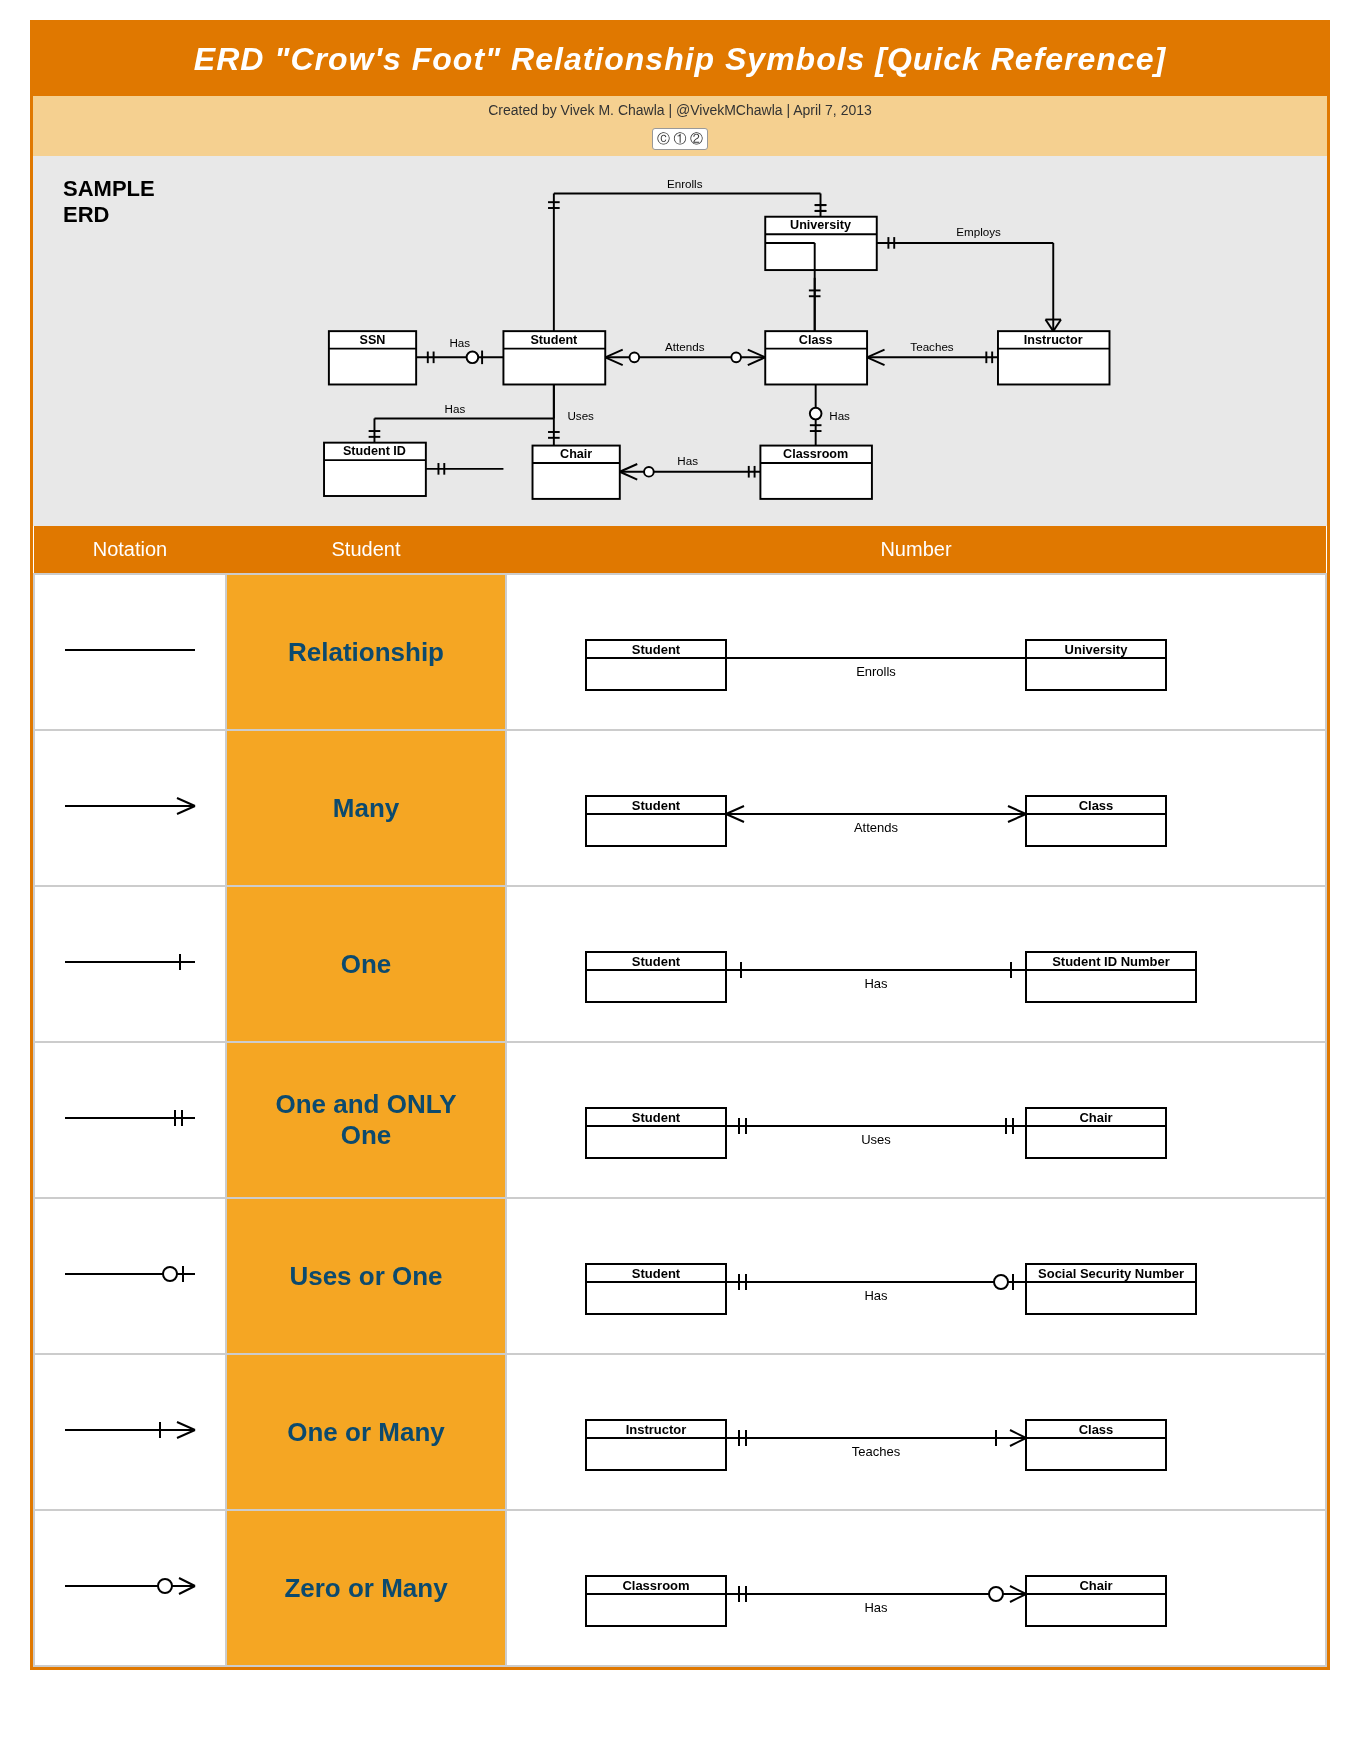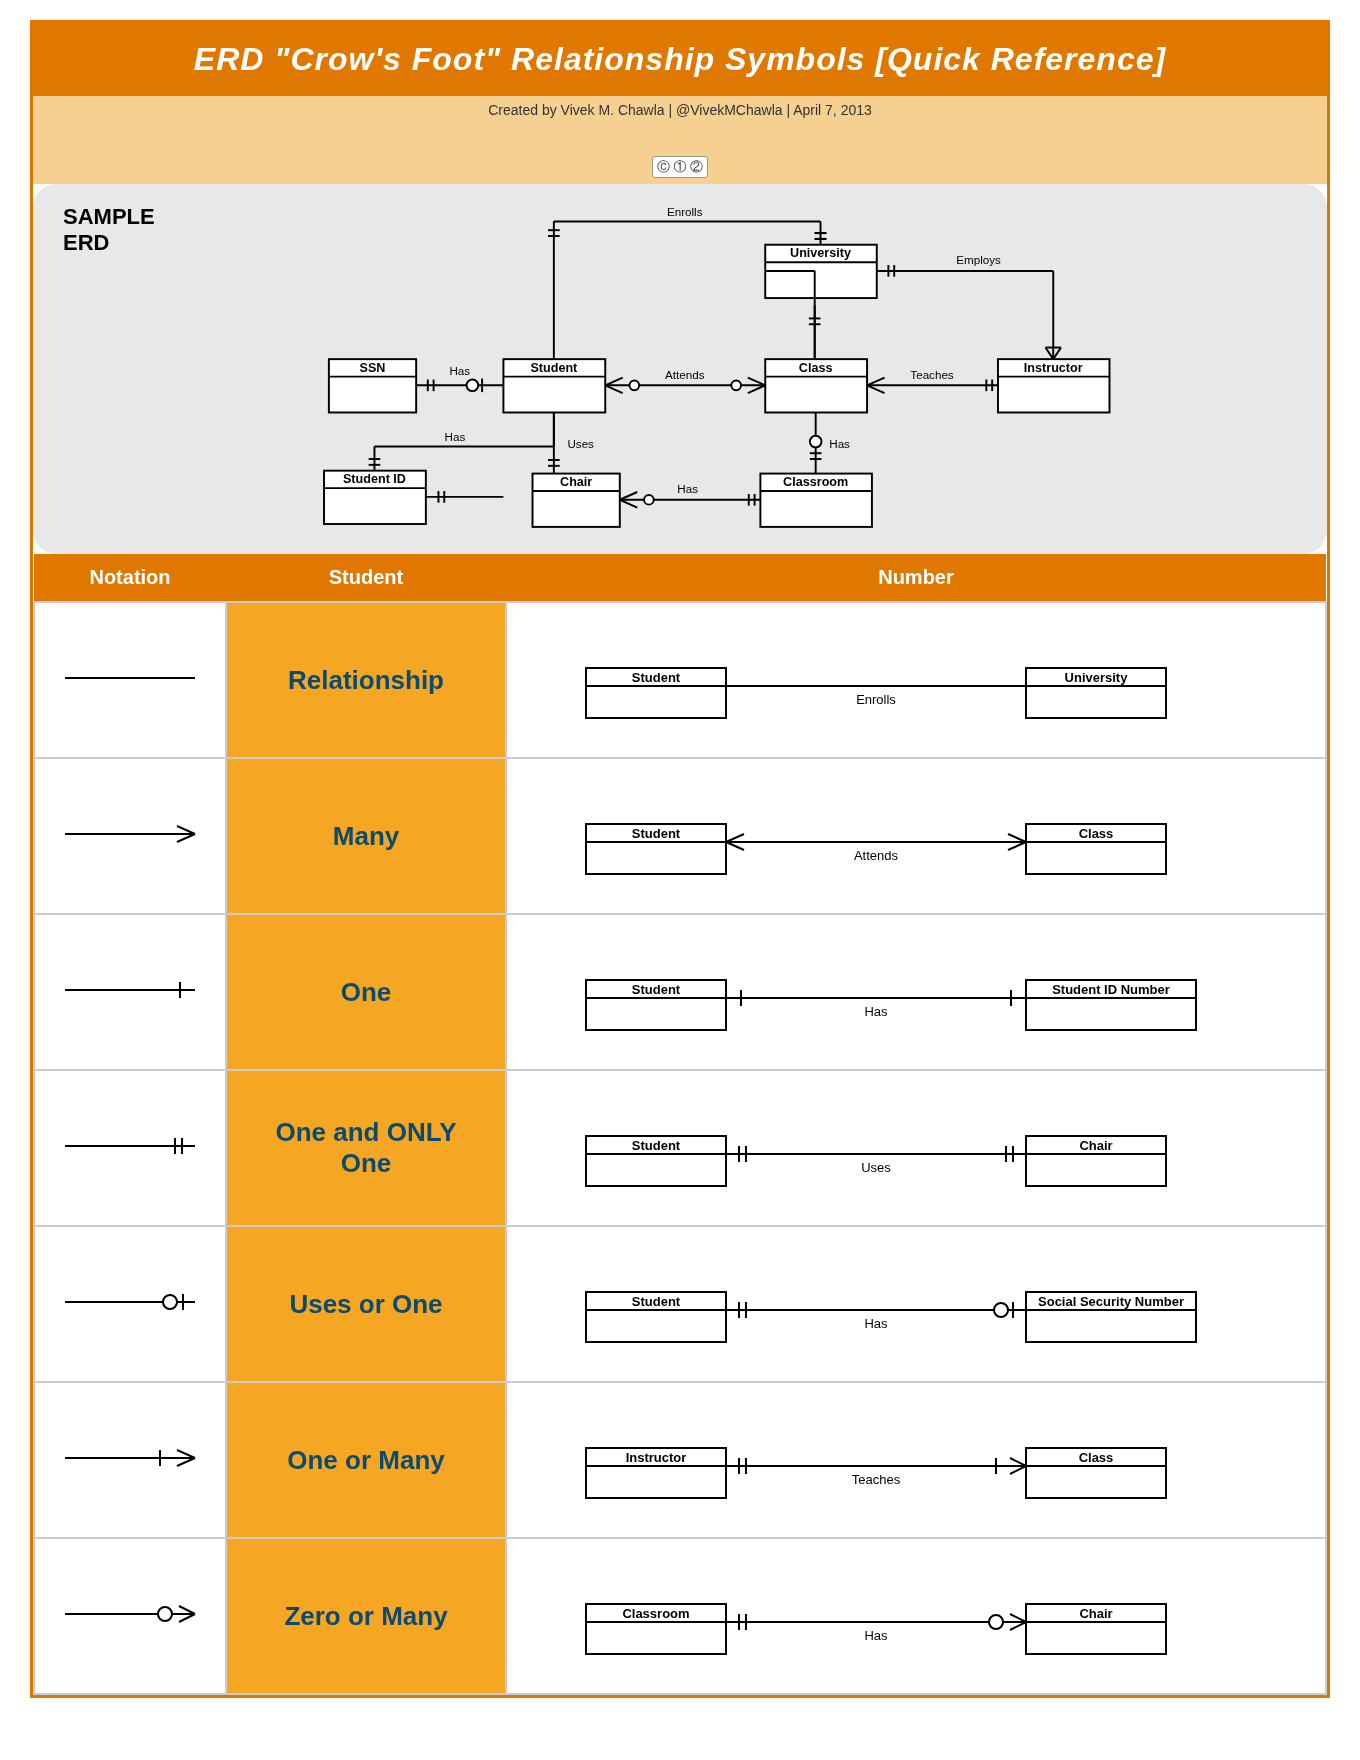--- a/index.html
+++ b/index.html
@@ -43,28 +43,26 @@
     }
     .cc-badge {
       display: inline-flex;
       gap: 3px;
       align-items: center;
       font-size: 13px;
       border: 1px solid #999;
       padding: 1px 4px;
       border-radius: 3px;
       background: #fff;
-      margin-top: 28px;
     }
     
     .erd-section {
       background: #e8e8e8;
       padding: 20px 30px 30px;
       position: relative;
-      border-radius: 24px;
     }
     .erd-label {
       font-size: 22px;
       font-weight: 900;
       color: #000;
       line-height: 1.2;
       display: inline-block;
       vertical-align: top;
       margin-right: 20px;
     }
@@ -90,21 +88,21 @@
       background: #e07800;
       color: #fff;
       font-size: 20px;
       font-weight: 900;
       text-align: center;
       padding: 12px;
     }
     .ref-header td {
       padding: 12px 20px;
       font-size: 20px;
-      font-weight: 700;
+      font-weight: 400;
     }
     .ref-row td {
       border: 2px solid #ccc;
       vertical-align: middle;
     }
     .notation-cell {
       width: 180px;
       padding: 20px;
       text-align: center;
     }

